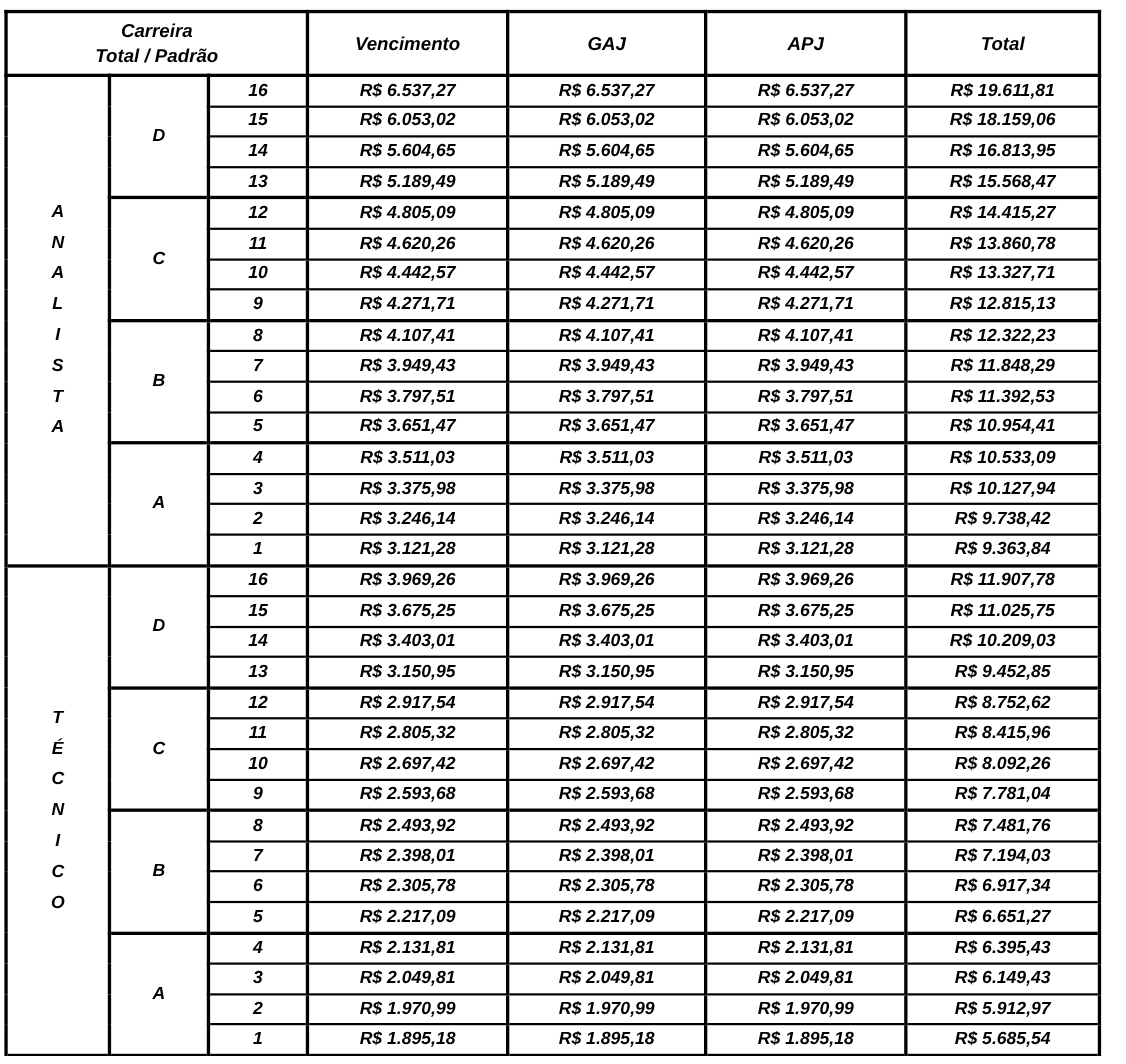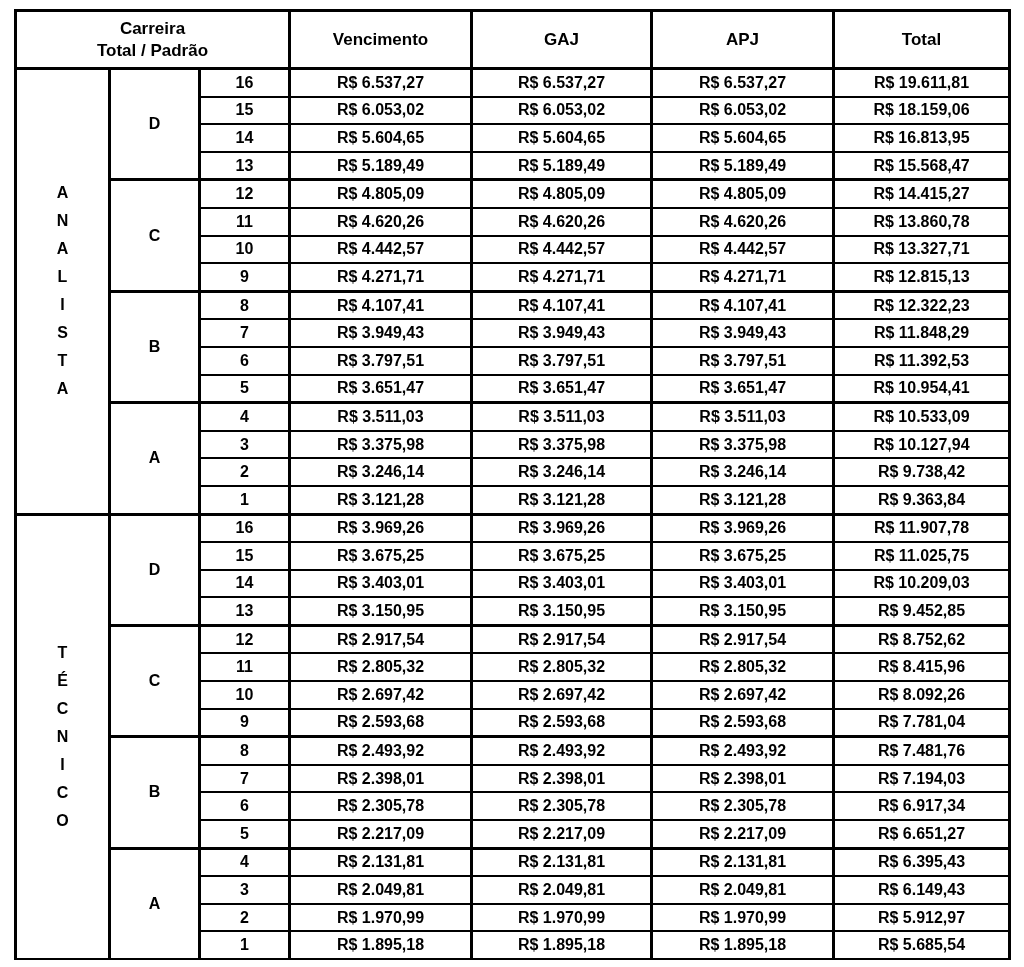--- a/index.html
+++ b/index.html
@@ -6,22 +6,23 @@
     margin: 0;
     padding: 0;
     width: 1024px;
     height: 967px;
     background: #ffffff;
     font-family: "Liberation Sans", sans-serif;
     color: #000000;
   }
   #table-wrap {
     position: absolute;
-    left: 14px;
+    left: 4px;
     top: 9px;
+    font-style: italic;
   }
   table.salary {
     border-collapse: collapse;
     table-layout: fixed;
     width: 994px;
   }
   table.salary th,
   table.salary td {
     border: 2px solid #000000;
     border-left-width: 3px;

